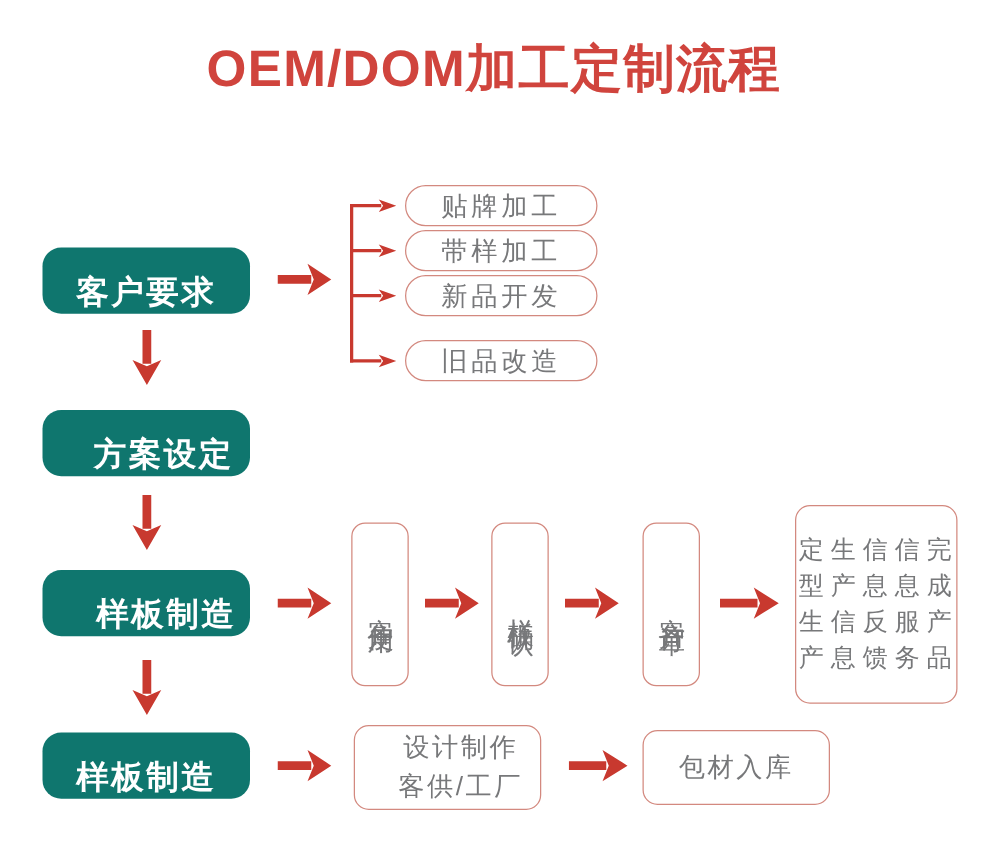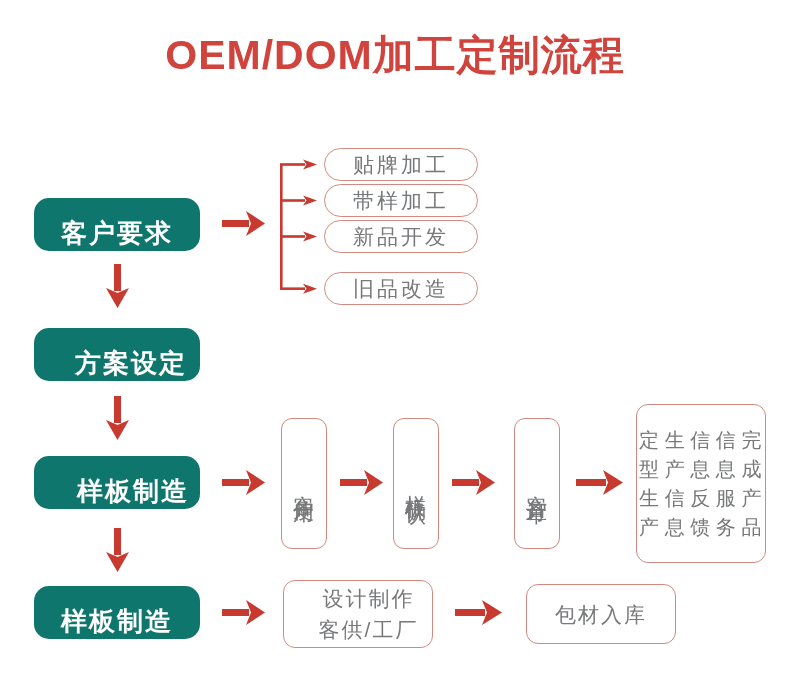--- a/index.html
+++ b/index.html
@@ -221,17 +221,17 @@
   <div class="outline box2" style="left:283px; top:580px; width:150px; height:68px; flex-direction:column;padding-left:21px;">
     <div>设计制作</div>
     <div>客供/工厂</div>
   </div>
 
   <svg class="arrow" style="left:455px; top:598px;" width="48" height="30">
     <rect x="0" y="11" width="30" height="7" fill="#C8392F"></rect>
     <polygon points="27,2 47,14.5 27,27 32,14.5" fill="#C8392F"></polygon>
   </svg>
 
-  <div class="outline box2" style="left:526px; top:584px; width:150px; height:60px;">
+  <div class="outline box2" style="left:514px; top:584px; width:150px; height:60px;">
     <span>包材入库</span>
   </div>
 
 </div>
 
 </body></html>

